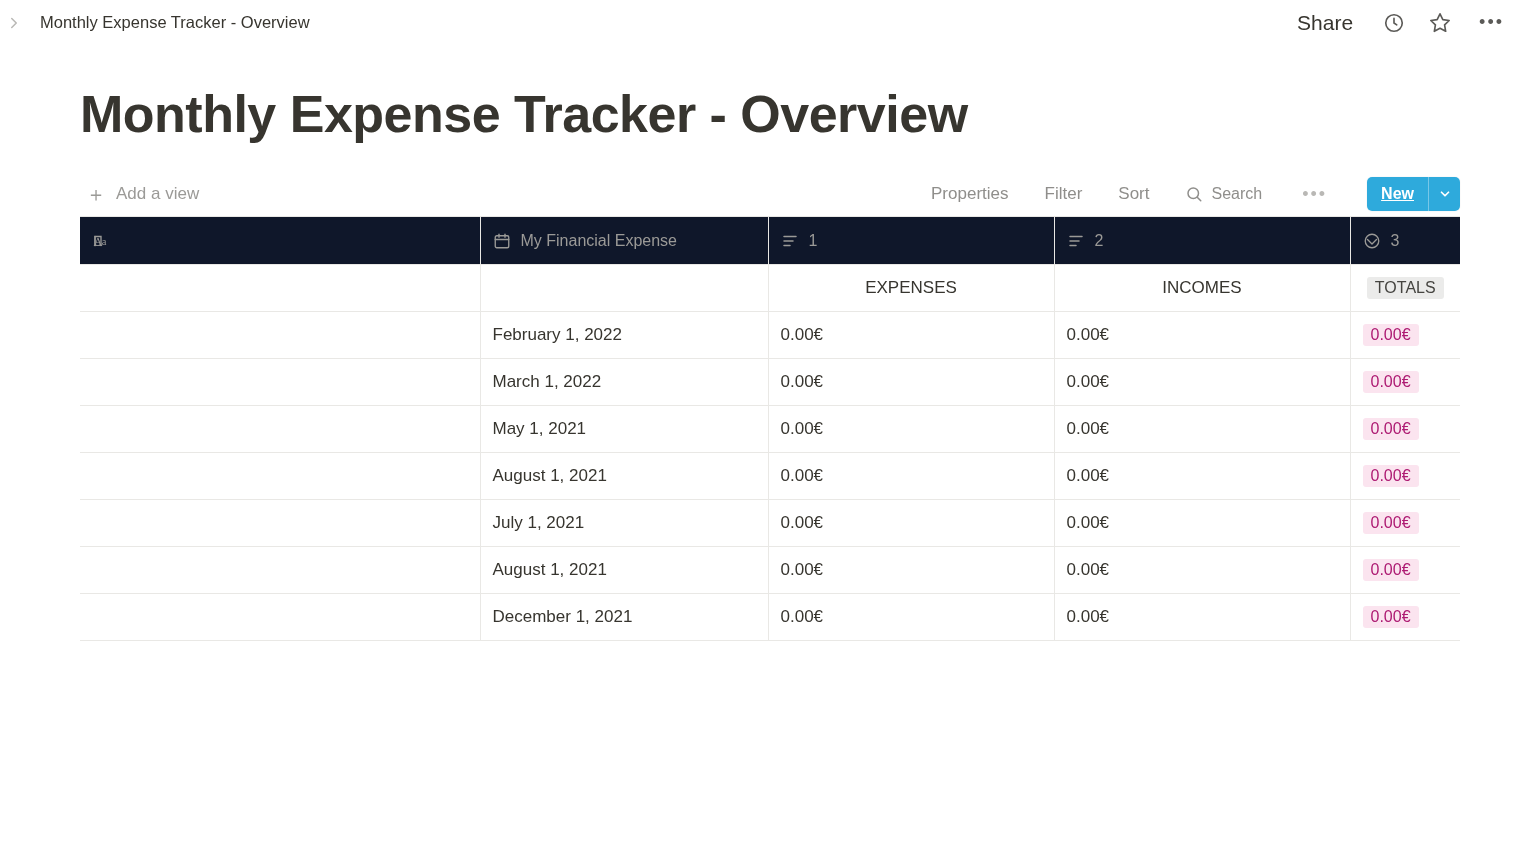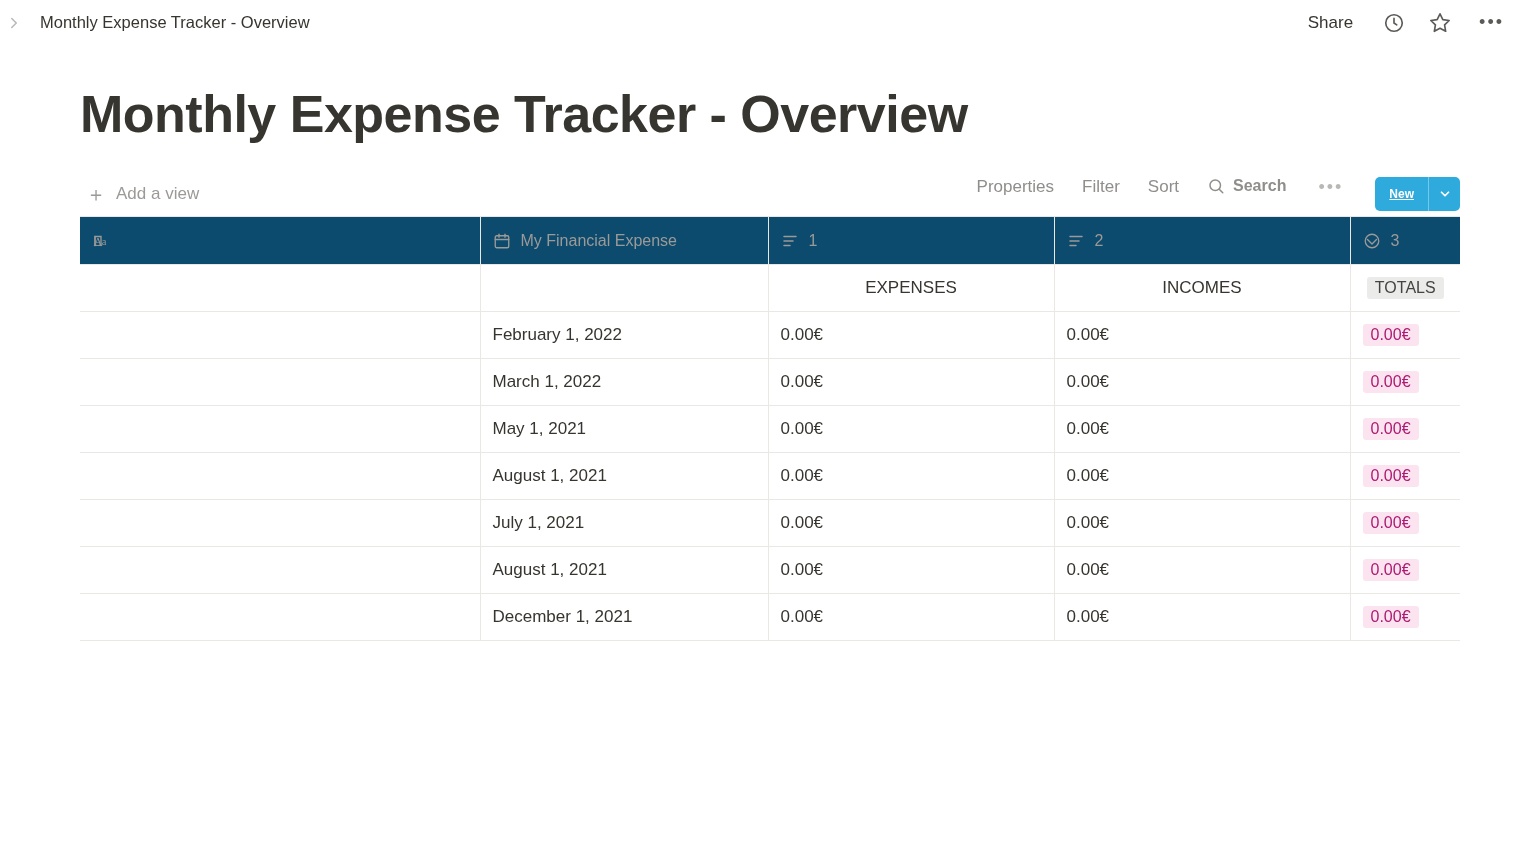--- a/index.html
+++ b/index.html
@@ -31,21 +31,21 @@
     align-items:center;
     padding:0 12px 0 0;
   }
   .topbar .left{display:flex;align-items:center;gap:6px;min-width:0;}
   .topbar .right{display:flex;align-items:center;gap:20px;margin-left:auto;}
   .chev-btn{
     width:24px;height:24px;display:flex;align-items:center;justify-content:center;
     color:#b9b8b5;cursor:pointer;border-radius:4px;margin-left:2px;
   }
   .breadcrumb{font-size:16.5px;color:var(--text);padding:4px 8px;border-radius:4px;cursor:pointer;}
-  .share{font-size:17px;color:var(--text);cursor:pointer;padding:4px 8px;border-radius:4px;}
+  .share{font-size:21px;color:var(--text);cursor:pointer;padding:4px 8px;border-radius:4px;}
   .icon-btn{width:26px;height:26px;display:flex;align-items:center;justify-content:center;color:#5b5a57;cursor:pointer;border-radius:4px;}
   .dots-btn{letter-spacing:2px;font-size:18px;color:#5b5a57;cursor:pointer;padding:2px 6px;}
 
   
   .page{
     padding:40px 0 0 0;
   }
   .content{
     width:1380px;
     margin-left:80px;
@@ -58,27 +58,27 @@
     line-height:1.15;
   }
 
   
   .db-toolbar{
     display:flex;align-items:center;height:44px;
     border-bottom:1px solid var(--border);
   }
   .add-view{display:flex;align-items:center;gap:10px;color:var(--muted);cursor:pointer;font-size:17px;padding:6px 6px;}
   .add-view .plus{font-size:20px;line-height:1;color:var(--muted);}
-  .db-actions{display:flex;align-items:flex-start;gap:28px;margin-left:auto;color:var(--muted2);}
+  .db-actions{display:flex;align-items:center;gap:36px;margin-left:auto;color:var(--muted2);}
   .db-actions .txt{font-size:17px;cursor:pointer;}
-  .search-lbl{display:flex;align-items:center;gap:8px;cursor:pointer;font-weight:bold;}
+  .search-lbl{display:flex;align-items:center;gap:8px;cursor:pointer;}
   .search-lbl .mag{width:18px;height:18px;}
   .ellipsis{font-size:18px;letter-spacing:2px;cursor:pointer;color:#b9b8b5;padding:0 4px;}
   .new-split{display:flex;align-items:stretch;height:34px;border-radius:5px;overflow:hidden;box-shadow:0 0 0 1px rgba(0,0,0,0.02);}
-  .new-btn{background:var(--blue);color:#fff;font-weight:600;font-size:12px;border:none;padding:4px 14px;cursor:pointer;text-decoration:underline;}
+  .new-btn{background:var(--blue);color:#fff;font-weight:600;font-size:16px;border:none;padding:4px 14px;cursor:pointer;text-decoration:underline;}
   .new-caret{background:var(--blue);border:none;border-left:1px solid rgba(255,255,255,0.35);width:32px;display:flex;align-items:center;justify-content:center;cursor:pointer;}
   .new-caret svg{color:#fff;}
 
   
   .tbl{width:100%;border-collapse:collapse;table-layout:fixed;}
   .tbl col.c-title{width:400px;}
   .tbl col.c-date{width:288px;}
   .tbl col.c-col1{width:286px;}
   .tbl col.c-col2{width:296px;}
   .tbl col.c-col3{width:110px;}
@@ -86,21 +86,21 @@
   .tbl th{
     text-align:left;
     font-weight:400;
     color:var(--muted);
     font-size:16px;
     height:48px;
     border-bottom:1px solid var(--border);
     border-right:1px solid var(--border);
     padding:0 12px;
     vertical-align:middle;
-    background:#0c4a6e;
+    background:#0f172a;
     cursor:pointer;
   }
   .tbl th .th-inner{display:flex;align-items:center;gap:10px;}
   .th-ico{width:18px;height:18px;display:inline-flex;align-items:center;justify-content:center;color:var(--muted);}
   .tbl th:last-child{border-right:none;}
 
   .tbl td{
     height:47px;
     border-bottom:1px solid var(--border);
     border-right:1px solid var(--border);

